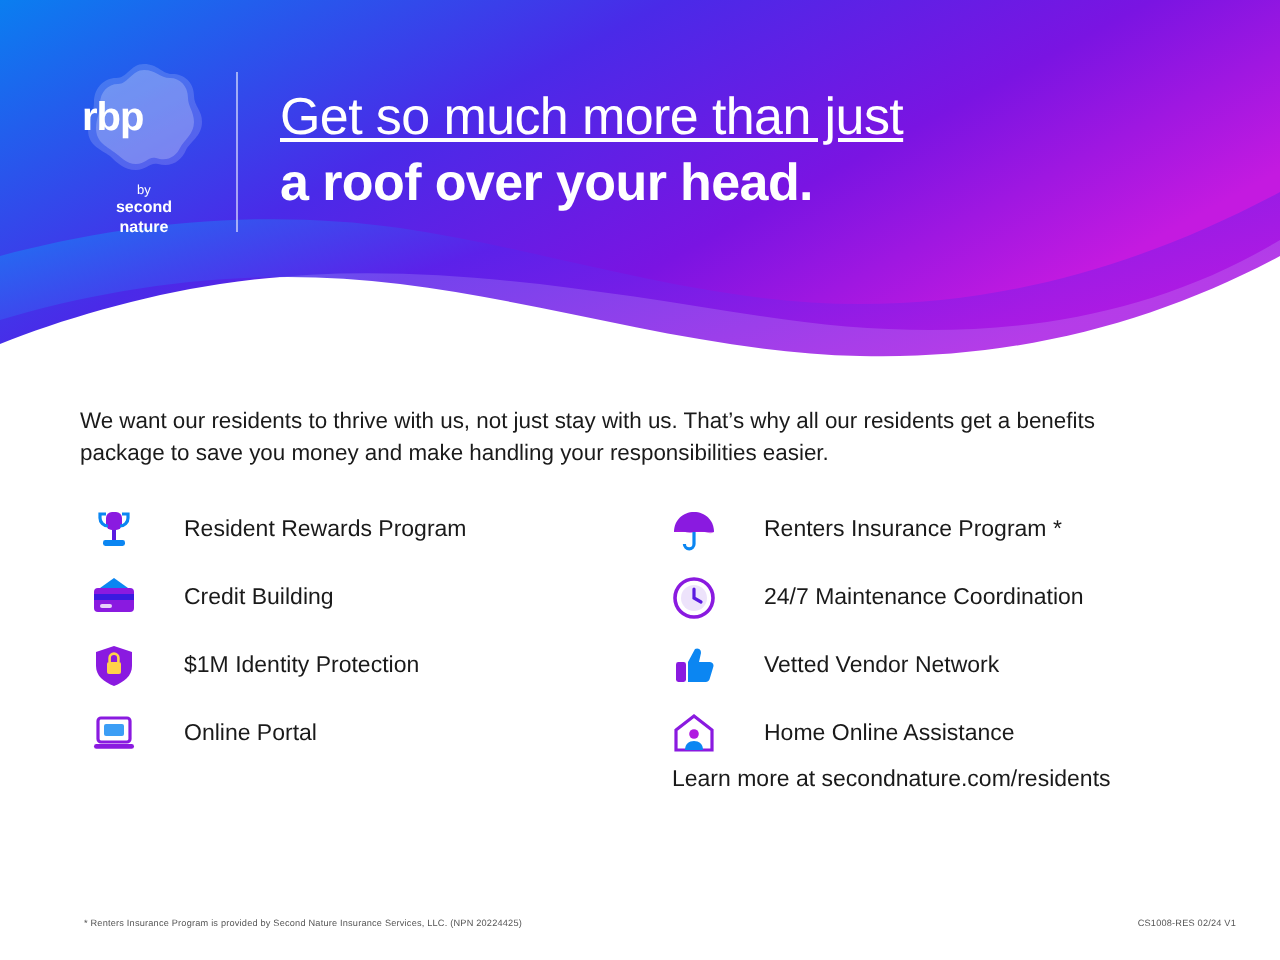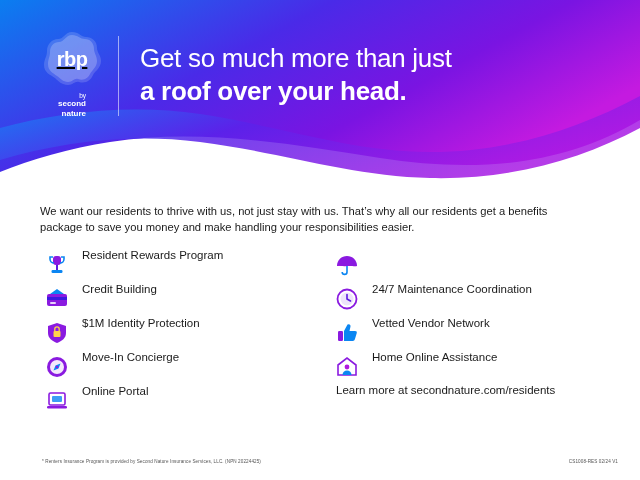--- a/index.html
+++ b/index.html
@@ -42,36 +42,34 @@
     display: flex;
     flex-direction: column;
     align-items: center;
   }
   .logo-blob {
     position: relative;
     width: 62px;
     height: 58px;
     display: flex;
     align-items: center;
-    justify-content: center;
-    text-decoration: underline;
   }
   .logo-blob svg { position: absolute; left: 0; top: 0; }
   .logo-text {
     position: relative;
     color: #ffffff;
     font-size: 20px;
     font-weight: bold;
     letter-spacing: -0.5px;
     line-height: 1;
     z-index: 2;
   }
   .logo-sub {
     margin-top: 4px;
-    text-align: right;
+    text-align: center;
     color: #ffffff;
     font-size: 8px;
     line-height: 10px;
     font-weight: bold;
   }
   .logo-sub .by {
     font-weight: normal;
     font-size: 6.5px;
     display: block;
     line-height: 7px;
@@ -86,21 +84,21 @@
   }
   .headline {
     position: absolute;
     left: 140px;
     top: 42px;
     color: #ffffff;
     font-size: 26px;
     line-height: 33px;
     letter-spacing: -0.3px;
   }
-  .headline .line1 { font-weight: normal; display: block; }
+  .headline .line1 { font-weight: normal; display: block; text-decoration: underline; }
   .headline .line2 { font-weight: bold; display: block; }
 
   
   .intro {
     position: absolute;
     left: 40px;
     top: 203px;
     width: 548px;
     font-size: 11.2px;
     line-height: 16px;
@@ -110,23 +108,24 @@
   
   .col {
     position: absolute;
     top: 248px;
   }
   .col-left { left: 40px; width: 280px; }
   .col-right { left: 330px; width: 290px; }
 
   .benefit {
     display: flex;
-    align-items: flex-start;
+    align-items: center;
     height: 34px;
     margin-bottom: 0px;
+    gap: 10px;
   }
   .benefit + .benefit { margin-top: 0px; }
   .b-icon {
     width: 34px;
     height: 34px;
     flex: 0 0 34px;
     display: flex;
     align-items: center;
     justify-content: center;
   }
@@ -247,31 +246,20 @@
       <span class="b-icon">
         <svg width="26" height="26" viewBox="0 0 26 26">
           <path d="M13 3 L22 6 v7 c0 5 -4 8 -9 10 C8 21 4 18 4 13 V6 Z" fill="#8a1ae0"></path>
           <rect x="9.5" y="11" width="7" height="6" rx="1" fill="#ffd24a"></rect>
           <path d="M10.8 11 v-2 a2.2 2.2 0 0 1 4.4 0 v2" fill="none" stroke="#ffd24a" stroke-width="1.3"></path>
         </svg>
       </span>
       <span class="b-label">$1M Identity Protection</span>
     </div>
 
-    <div class="benefit">
-      <span class="b-icon">
-        <svg width="26" height="26" viewBox="0 0 26 26">
-          <circle cx="13" cy="13" r="10" fill="#8a1ae0"></circle>
-          <circle cx="13" cy="13" r="7" fill="#ffffff" opacity="0.9"></circle>
-          <path d="M16.5 9.5 L11.5 11.5 L9.5 16.5 L14.5 14.5 Z" fill="#0b86f2"></path>
-          <circle cx="13" cy="13" r="1.3" fill="#8a1ae0"></circle>
-        </svg>
-      </span>
-      <span class="b-label">Move-In Concierge</span>
-    </div>
 
 
     <div class="benefit">
       <span class="b-icon">
         <svg width="26" height="26" viewBox="0 0 26 26">
           <rect x="5" y="5" width="16" height="12" rx="1.5" fill="none" stroke="#8a1ae0" stroke-width="1.6"></rect>
           <rect x="8" y="8" width="10" height="6" rx="1" fill="#0b86f2" opacity="0.8"></rect>
           <rect x="3" y="18" width="20" height="2.4" rx="1.2" fill="#8a1ae0"></rect>
         </svg>
       </span>
@@ -282,20 +270,21 @@
   <div class="col col-right">
 
     <div class="benefit">
       <span class="b-icon">
         <svg width="26" height="26" viewBox="0 0 26 26">
           <path d="M3 14 C3 8 7.5 4 13 4 C18.5 4 23 8 23 14 Z" fill="#8a1ae0"></path>
           <path d="M3 14 C6 11 9 16 13 14 C17 12 20 16 23 14" fill="#b01ae0" opacity="0.6"></path>
           <path d="M13 14 v6 a2.4 2.4 0 0 1 -4.8 0" fill="none" stroke="#0b86f2" stroke-width="1.6"></path>
         </svg>
       </span>
+      <span class="b-label">Renters Insurance Program *</span>
     </div>
 
     <div class="benefit">
       <span class="b-icon">
         <svg width="26" height="26" viewBox="0 0 26 26">
           <circle cx="13" cy="13" r="9.5" fill="none" stroke="#8a1ae0" stroke-width="1.8"></circle>
           <circle cx="13" cy="13" r="6.5" fill="#ede3fb"></circle>
           <path d="M13 8.5 V13 L16.5 15" fill="none" stroke="#5a1ae0" stroke-width="1.6" stroke-linecap="round"></path>
         </svg>
       </span>

